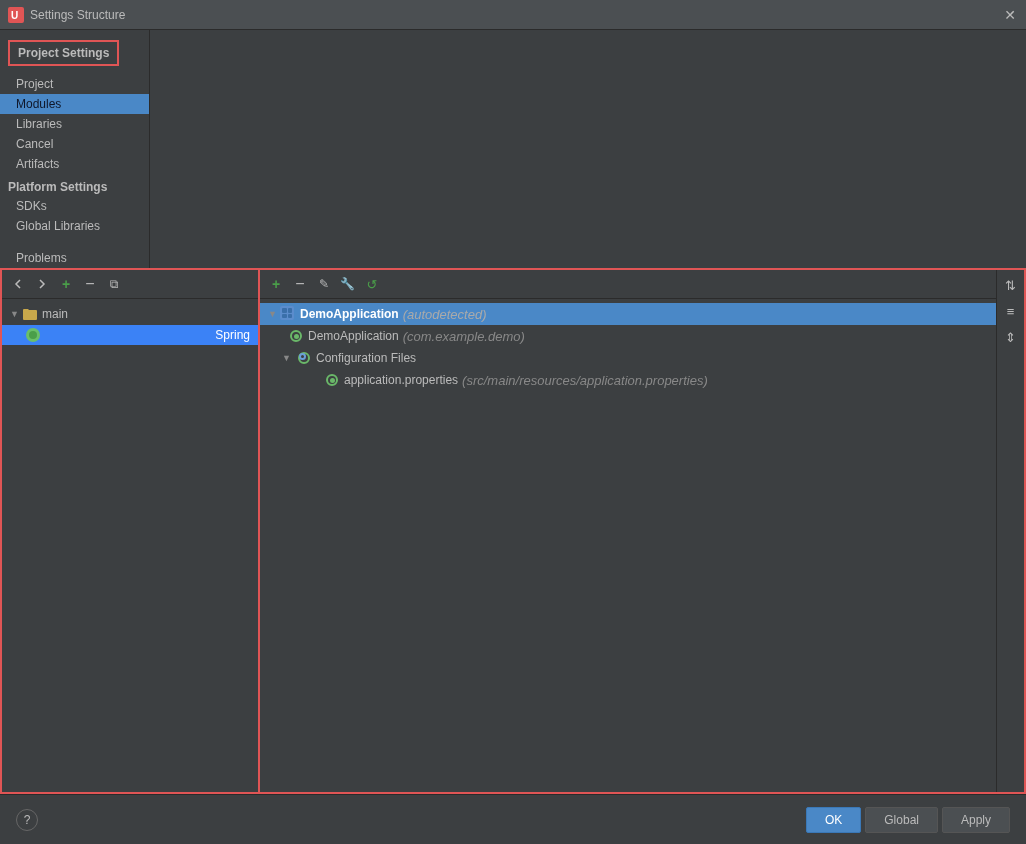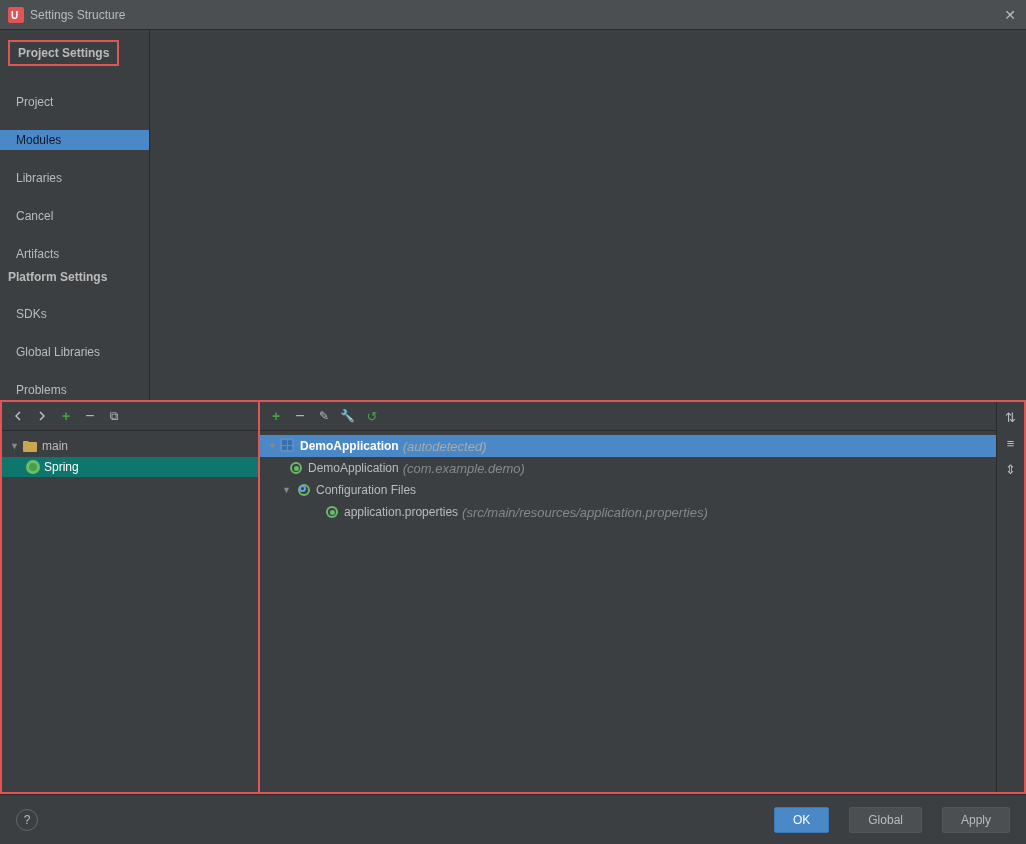--- a/index.html
+++ b/index.html
@@ -72,21 +72,20 @@
       border: 2px solid #e05555;
       display: inline-block;
       margin: 2px 4px 4px 4px;
     }
 
     .sidebar-item {
       padding: 3px 8px 3px 16px;
       cursor: pointer;
       color: #bbbbbb;
       font-size: 12px;
-      margin-top: 18px;
     }
     .sidebar-item.active {
       background: #4a88c7;
       color: #0f172a;
     }
 
     .sidebar-section-title2 {
       padding: 6px 8px 2px 8px;
       font-size: 12px;
       font-weight: bold;
@@ -138,22 +137,23 @@
     }
 
     .module-tree-item {
       display: flex;
       align-items: center;
       padding: 3px 8px;
       cursor: pointer;
       font-size: 12px;
     }
     .module-tree-item.selected {
-      background: #0f766e;
+      background: #3b82f6;
       color: #ffffff;
+      justify-content: space-between;
     }
 
     .tree-arrow {
       width: 12px;
       font-size: 9px;
       color: #888;
       flex-shrink: 0;
     }
 
     .module-icon {
@@ -265,21 +265,21 @@
       display: flex;
       align-items: center;
       justify-content: center;
       cursor: pointer;
       color: #bbbbbb;
       font-size: 12px;
     }
 
     .bottom-right {
       display: flex;
-      gap: 20px;
+      gap: 4px;
     }
     .action-btn {
       padding: 5px 18px;
       border: 1px solid #555;
       background: #4b4f52;
       color: #bbbbbb;
       cursor: pointer;
       font-size: 12px;
       border-radius: 2px;
     }

